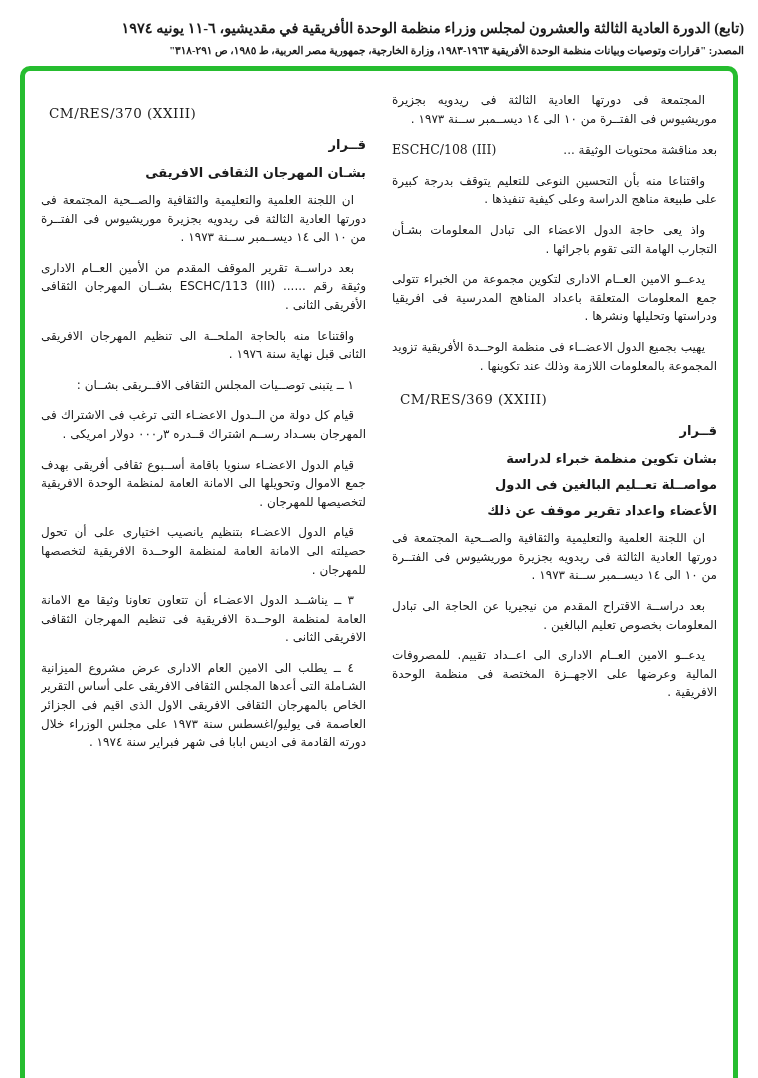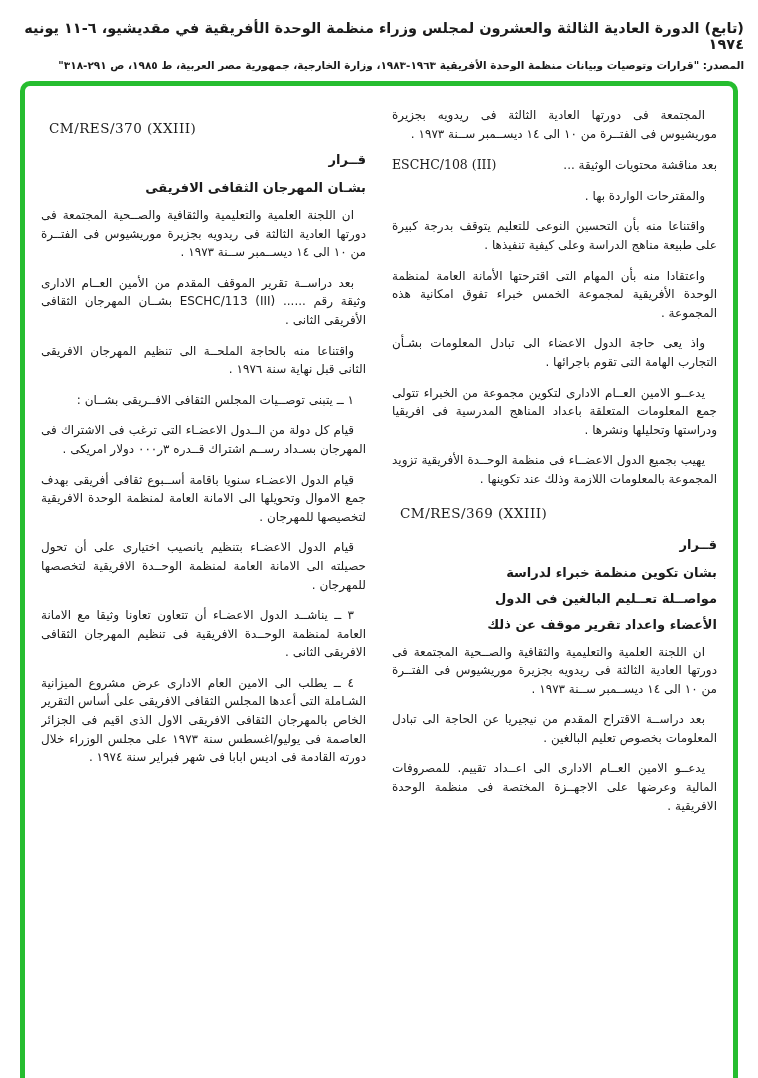--- a/index.html
+++ b/index.html
@@ -8,20 +8,21 @@
     background:#ffffff;
     font-family:"DejaVu Sans",sans-serif;
     color:#1b1b1b;
     position:relative;
     overflow:hidden;
   }
   .page-header{
     direction:rtl;
     text-align:right;
     padding:20px 14px 0 12px;
+    font-family:Liberation Serif, serif;
   }
   .hdr1{font-size:14.5px;font-weight:bold;letter-spacing:.2px;}
   .hdr2{font-size:10.5px;font-weight:bold;margin-top:7px;}
   .doc-frame{
     margin:10px 20px 0 20px;
     height:1034px;
     box-sizing:border-box;
     border:5px solid #26bd2f;
     border-radius:10px;
     padding:20px 16px 10px 16px;
@@ -91,23 +92,21 @@
 
 <div class="doc-frame">
   <div class="columns">
 
     <div class="col">
       <p class="para">المجتمعة فى دورتها العادية الثالثة فى ريدويه بجزيرة موريشيوس فى الفتــرة من ١٠ الى ١٤ ديســمبر ســنة ١٩٧٣ .</p>
       <div class="splitline">
         <span>بعد مناقشة محتويات الوثيقة ...</span>
         <span class="latin">ESCHC/108 (III)</span>
       </div>
-      <p class="para">والمقترحات الواردة بها .</p>
       <p class="para">واقتناعا منه بأن التحسين النوعى للتعليم يتوقف بدرجة كبيرة على طبيعة مناهج الدراسة وعلى كيفية تنفيذها .</p>
-      <p class="para">واعتقادا منه بأن المهام التى اقترحتها الأمانة العامة لمنظمة الوحدة الأفريقية لمجموعة الخمس خبراء تفوق امكانية هذه المجموعة .</p>
       <p class="para">واذ يعى حاجة الدول الاعضاء الى تبادل المعلومات بشـأن التجارب الهامة التى تقوم باجرائها .</p>
       <p class="para">يدعــو الامين العــام الادارى لتكوين مجموعة من الخبراء تتولى جمع المعلومات المتعلقة باعداد المناهج المدرسية فى افريقيا ودراستها وتحليلها ونشرها .</p>
       <p class="para">يهيب بجميع الدول الاعضــاء فى منظمة الوحــدة الأفريقية تزويد المجموعة بالمعلومات اللازمة وذلك عند تكوينها .</p>
       <div class="docref mt2">CM/RES/369 (XXIII)</div>
       <div class="heading qarar">قــرار</div>
       <div class="heading">بشان تكوين منظمة خبراء لدراسة</div>
       <div class="heading">مواصــلة تعــليم البالغين فى الدول</div>
       <div class="heading">الأعضاء واعداد تقرير موقف عن ذلك</div>
       <p class="para">ان اللجنة العلمية والتعليمية والثقافية والصــحية المجتمعة فى دورتها العادية الثالثة فى ريدويه بجزيرة موريشيوس فى الفتــرة من ١٠ الى ١٤ ديســمبر ســنة ١٩٧٣ .</p>
       <p class="para">بعد دراســة الاقتراح المقدم من نيجيريا عن الحاجة الى تبادل المعلومات بخصوص تعليم البالغين .</p>

